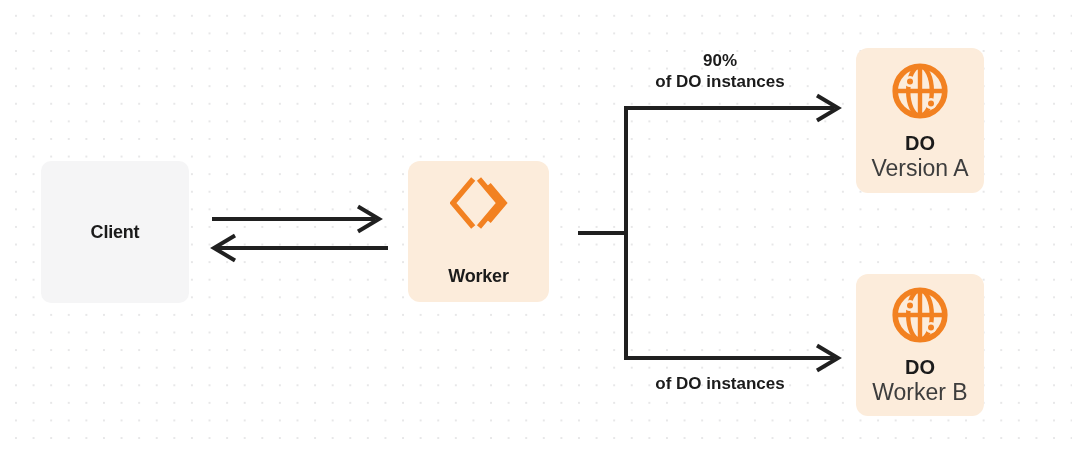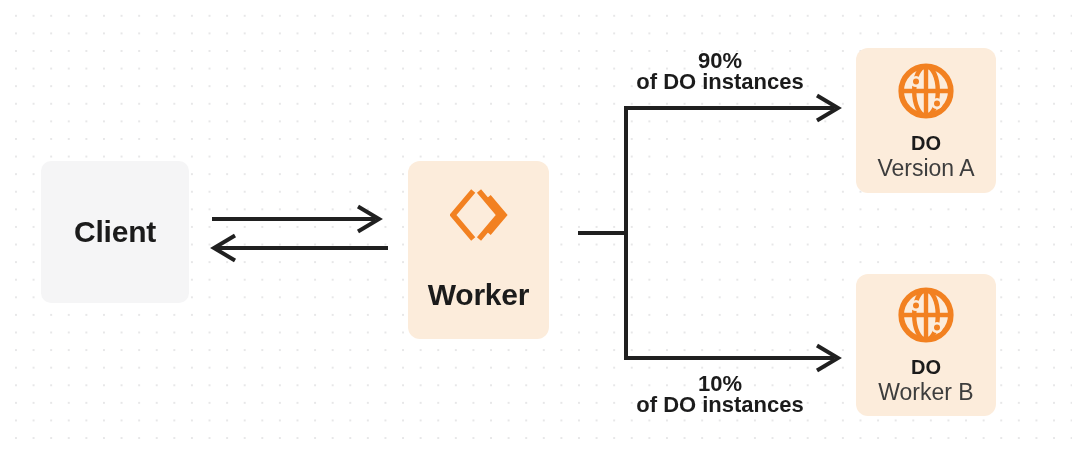--- a/index.html
+++ b/index.html
@@ -21,36 +21,36 @@
     overflow:hidden;
     background-color:var(--background);
     background-image:radial-gradient(var(--dot-grid) 1.35px, rgba(0,0,0,0) 1.45px);
     background-size:17.6px 17.6px;
     background-position:7.2px 7px;
   }
   .connectors{position:absolute;left:0;top:0;width:1072px;height:452px;}
   .connectors path{stroke:var(--line-dark);stroke-width:4;fill:none;stroke-linejoin:miter;stroke-linecap:butt;}
   .node{position:absolute;display:flex;flex-direction:column;align-items:center;justify-content:center;text-align:center;}
   .node-client{left:41px;top:161px;width:148px;height:142px;background:var(--node-gray);border-radius:10px;}
-  .node-label{font-size:30px;font-weight:bold;color:var(--text-primary);letter-spacing:-0.2px;}
-  .node-worker{left:408px;top:161px;width:141px;height:178px;background:var(--node-cream);border-radius:12px;gap:36px;}
+  .node-label{font-size:18px;font-weight:bold;color:var(--text-primary);letter-spacing:-0.2px;}
+  .node-worker{left:408px;top:161px;width:141px;height:141px;background:var(--node-cream);border-radius:12px;gap:36px;}
   .worker-icon{display:block;}
   .worker-icon path{stroke:var(--accent-orange);stroke-width:5.6;fill:none;stroke-linejoin:miter;}
-  .node-do{width:140px;background:var(--node-cream);border-radius:12px;padding:6px 0;gap:3px;}
+  .node-do{width:128px;background:var(--node-cream);border-radius:12px;padding:6px 0;gap:3px;}
   .node-do-a{left:856px;top:48px;height:145px;}
   .node-do-b{left:856px;top:274px;height:142px;}
   .globe-icon{display:block;margin-bottom:10px;}
   .globe-stroke{stroke:var(--accent-orange);fill:none;}
   .globe-mask{fill:var(--node-cream);}
   .globe-dot{fill:var(--accent-orange);}
   .do-title{font-size:20px;font-weight:bold;color:var(--text-primary);line-height:23px;}
   .do-subtitle{font-size:23px;font-weight:normal;color:var(--text-secondary);line-height:21px;}
   .edge-label{
     position:absolute;left:610px;width:220px;
-    text-align:center;font-size:22px;font-weight:bold;
+    text-align:center;font-size:17px;font-weight:bold;
     color:var(--text-primary);line-height:21px;
   }
   .edge-label-top{top:50px;}
   .edge-label-bottom{top:373px;}
 </style>
 </head>
 <body>
 
 <div class="canvas">
 
@@ -80,21 +80,20 @@
       <path d="M40 9 L56 28 L40 47"></path>
     </svg>
     <span class="node-label">Worker</span>
   </div>
 
   <div class="edge-label edge-label-top">
     <div>90%</div>
     <div>of DO instances</div>
   </div>
   <div class="edge-label edge-label-bottom">
-    <div>10%</div>
     <div>of DO instances</div>
   </div>
 
   <div class="node node-do node-do-a">
     <svg class="globe-icon" width="56" height="56" viewBox="0 0 56 56" aria-hidden="true">
       <circle class="globe-stroke" cx="28" cy="28" r="24.8" stroke-width="5.6"></circle>
       <ellipse class="globe-stroke" cx="28" cy="28" rx="11.8" ry="24.8" stroke-width="4.4"></ellipse>
       <line class="globe-stroke" x1="4" y1="28" x2="52" y2="28" stroke-width="4.4"></line>
       <line class="globe-stroke" x1="28" y1="3.5" x2="28" y2="52.5" stroke-width="4.4"></line>
       <circle class="globe-mask" cx="18" cy="18.5" r="5.6"></circle>

